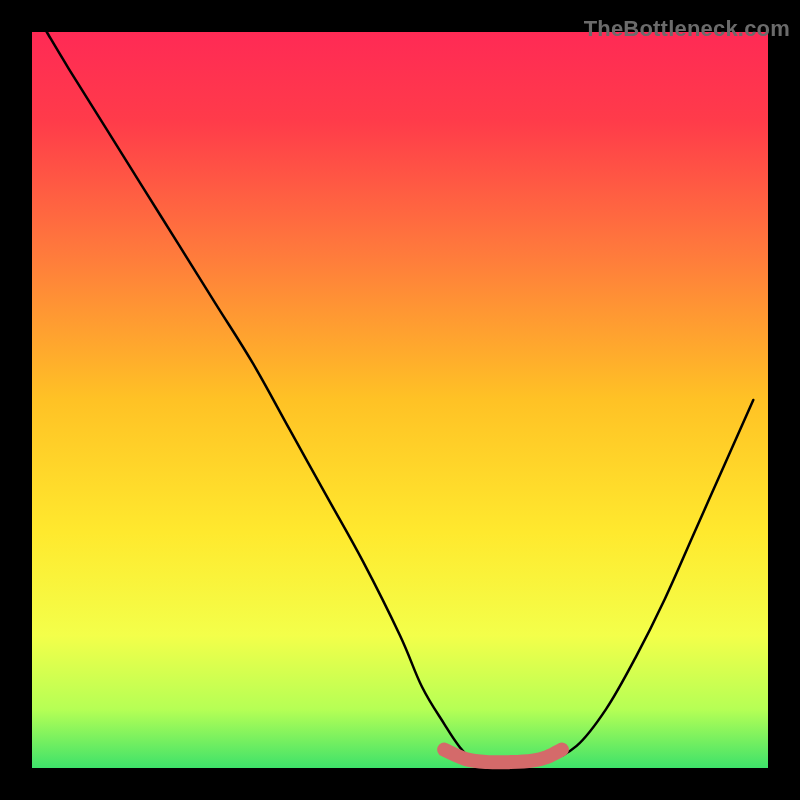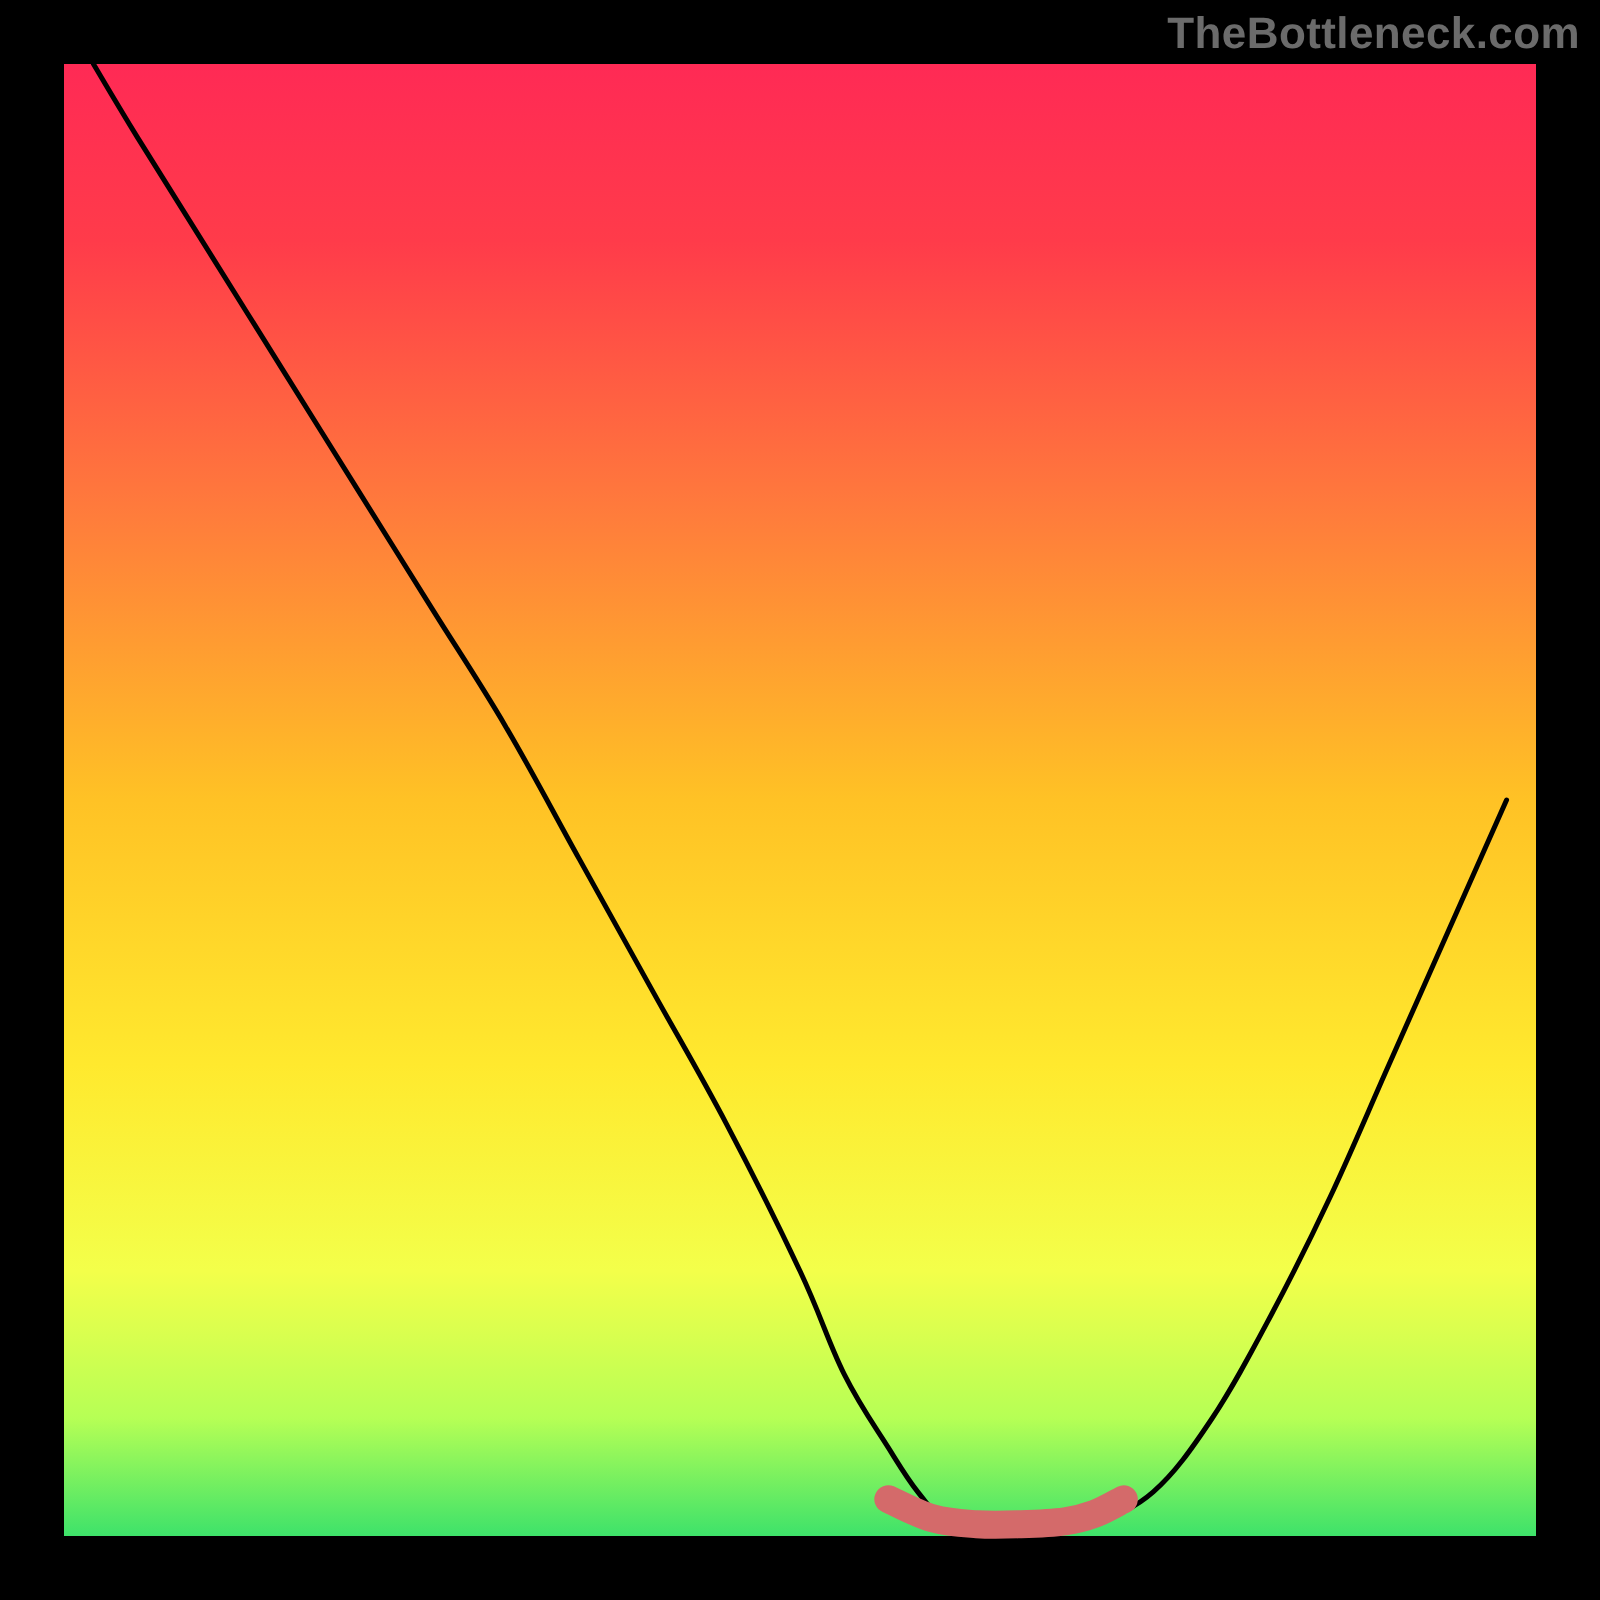--- a/index.html
+++ b/index.html
@@ -1,17 +1,17 @@
 <!DOCTYPE html>
 <html><head>
 <meta charset="utf-8">
 <style>
   html,body{margin:0;padding:0;width:800px;height:800px;background:#000;overflow:hidden;font-family:Arial,Helvetica,sans-serif}
   .frame{position:relative;width:800px;height:800px}
-  .watermark{position:absolute;top:4px;right:10px;color:#6b6b6b;font-size:22px;font-weight:600;letter-spacing:.2px;z-index:20}
+  .watermark{position:absolute;top:16px;right:10px;color:#6b6b6b;font-size:22px;font-weight:600;letter-spacing:.2px;z-index:20}
   .plot-bg{position:absolute;left:32px;top:32px;width:736px;height:736px;z-index:1}
   .curve-layer{position:absolute;left:0;top:0;width:800px;height:800px;z-index:5;pointer-events:none}
 </style>
 </head>
 <body>
 <div class="frame">
 
   <div class="watermark">TheBottleneck.com</div>
 
   <svg class="plot-bg" viewBox="0 0 736 736" preserveAspectRatio="none">

